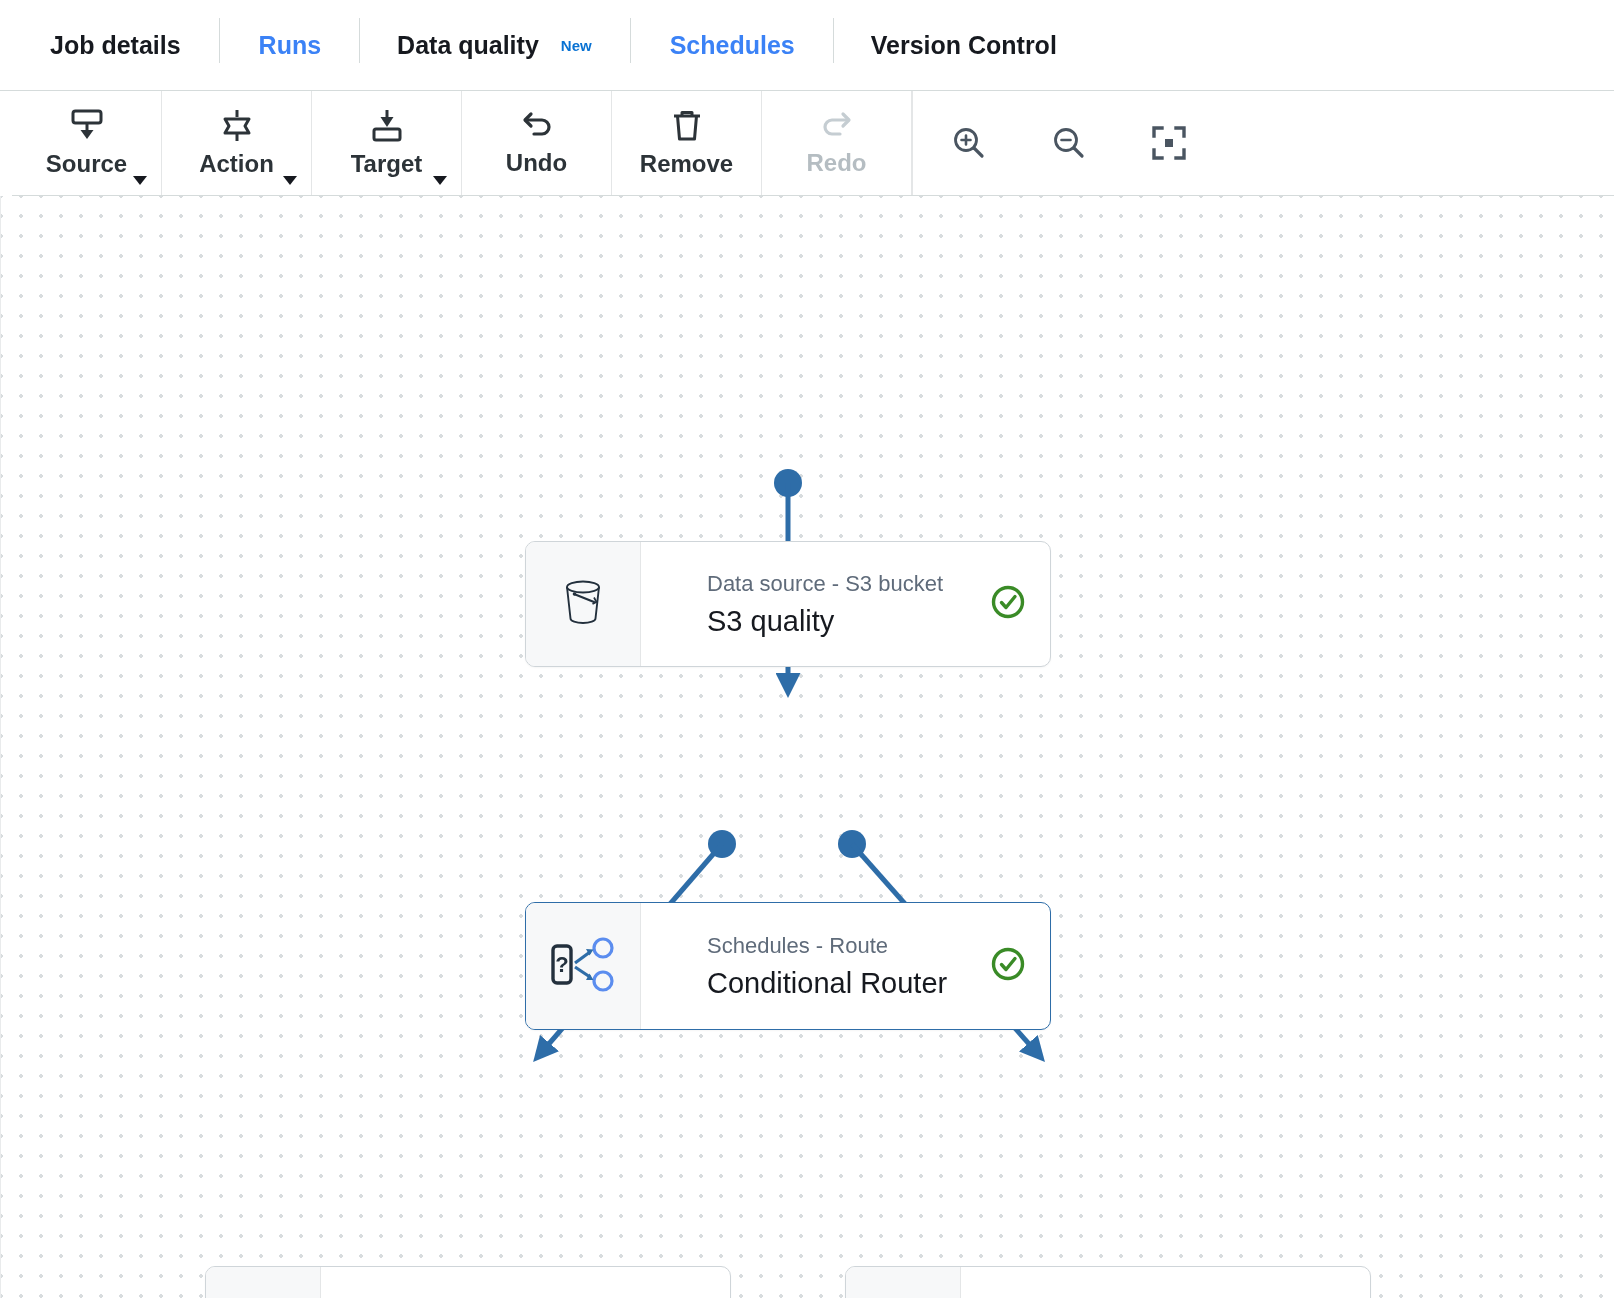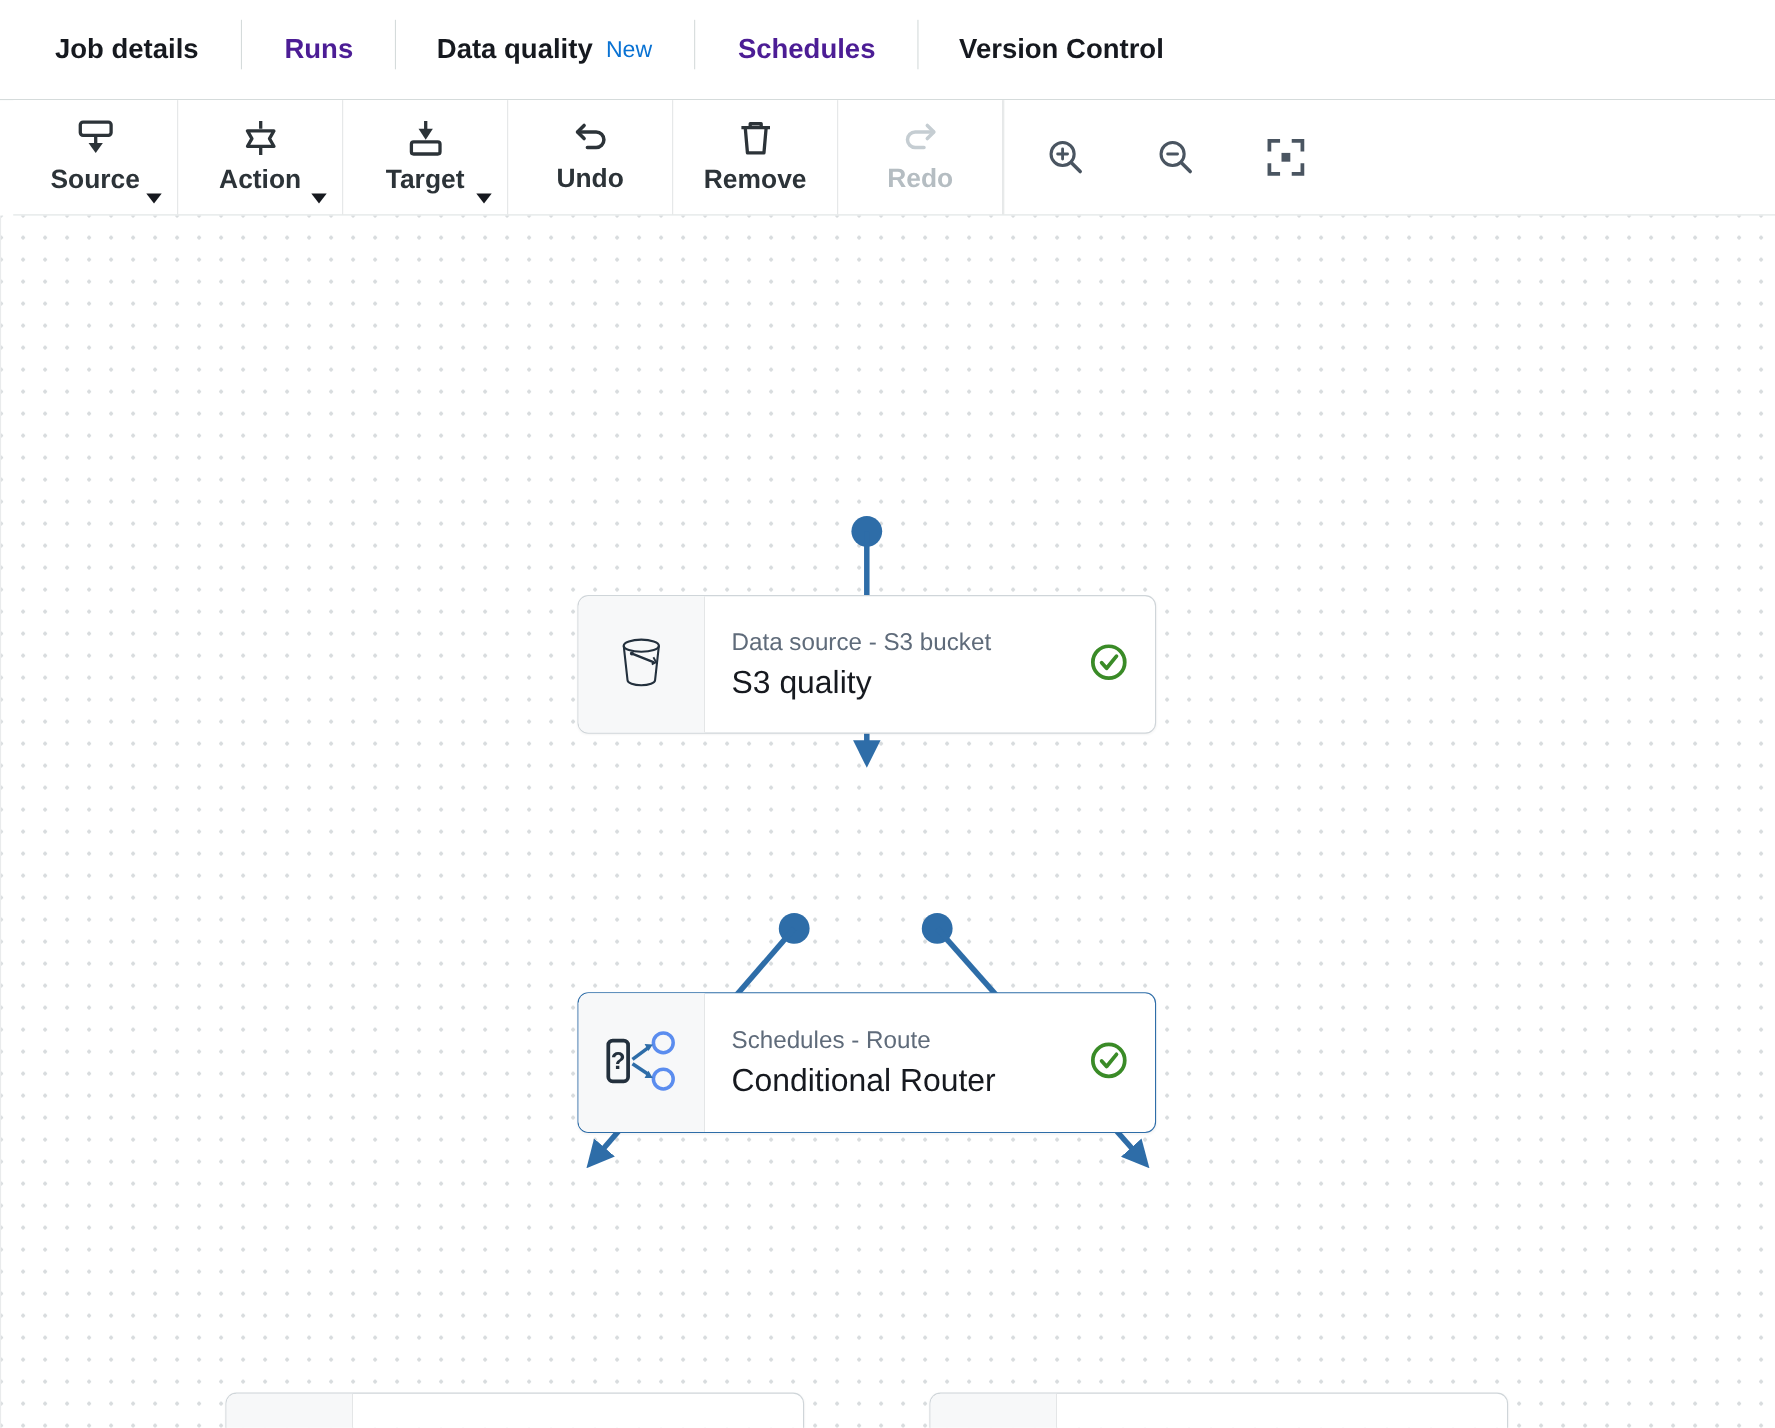--- a/index.html
+++ b/index.html
@@ -30,23 +30,23 @@
     content: "";
     position: absolute; left: 0; top: 18px; bottom: 28px;
     width: 1px; background: #d5dbdb;
   }
   .tab.active { color: #d45b07; }
   .tab.active::after {
     content: "";
     position: absolute; left: 12px; right: 12px; bottom: 0;
     height: 7px; background: #16191f;
   }
-  .tab.disabled { color: #4c1d95; padding-left: 40px; }
+  .tab.disabled { color: #3b82f6; padding-left: 40px; }
   .tab .badge-new {
-    color: #0972d3; font-size: 21px; font-weight: normal; margin-left: 12px;
+    color: #0972d3; font-size: 15px; font-weight: bold; margin-left: 22px;
   }
 
   
   #toolbar {
     position: absolute; left: 12px; top: 91px; width: 1614px; height: 105px;
     background: #ffffff;
     border-bottom: 1px solid #d5dbdb;
     display: flex; align-items: stretch;
   }
   .tbtn {
@@ -107,21 +107,21 @@
     border-radius: 9px 0 0 9px;
     display: flex; align-items: center; justify-content: center;
     flex: none;
   }
   .node .body {
     flex: 1;
     display: flex; align-items: center;
     padding: 0 22px 0 24px;
     gap: 10px;
   }
-  .node .texts { flex: 1; min-width: 0; }
+  .node .texts { flex: 1; min-width: 0; margin-left: 42px; }
   .node .subtitle {
     font-size: 22px; color: #5f6b7a; margin-bottom: 8px;
     white-space: nowrap; overflow: hidden; text-overflow: ellipsis;
   }
   .node .title {
     font-size: 29px; color: #16191f;
     white-space: nowrap; overflow: hidden; text-overflow: ellipsis;
   }
   .node .status { flex: none; margin-left: 8px; }
 

